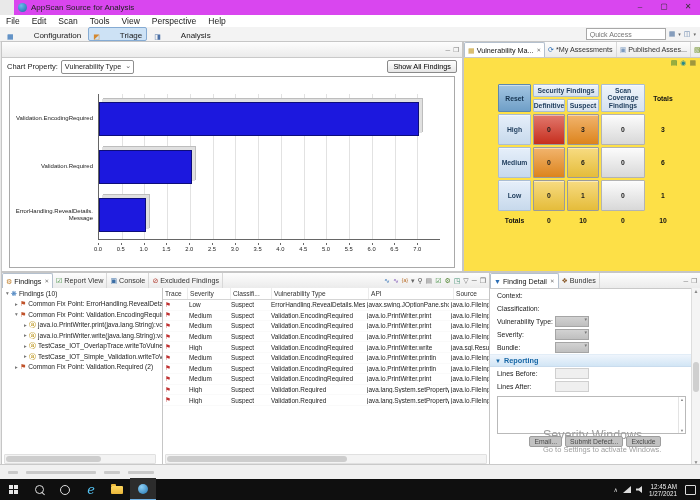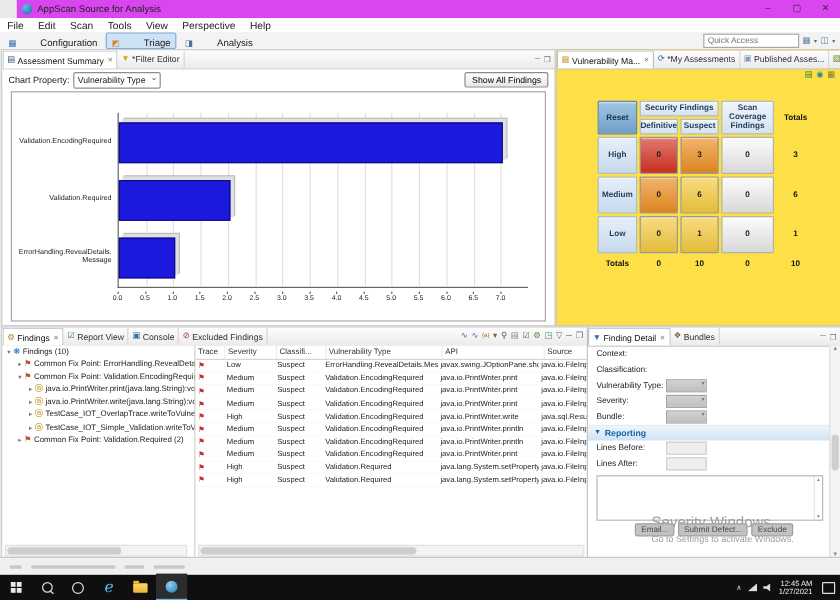--- a/index.html
+++ b/index.html
@@ -153,31 +153,20 @@
     <input id="quick-access" placeholder="Quick Access" style="">
     <span class="persp-icon">▦</span>
       <span class="caret">▾</span>
     <span class="persp-icon">◫</span>
       <span class="caret">▾</span>
   </span>
 </div>
 
 <div id="left-view" class="view">
   <div class="tabbar">
-    <span id="left-tabs" style="display:flex">
-        <div class="etab sel">
-          <span class="gicon" style="color: rgb(52, 83, 122);">▤</span>
-          <span class="tlabel">Assessment Summary</span>
-          <span class="tclose">✕</span>
-        </div>
-        <div class="etab">
-          <span class="gicon" style="color: rgb(224, 168, 0);">▼</span>
-          <span class="tlabel">*Filter Editor</span>
-        </div>
-      </span>
     <span class="tabbar-icons">
       <span>─</span>
       <span>❐</span>
     </span>
   </div>
   <div id="prop-row">
     <span id="prop-label">Chart Property:</span>
     <span class="dropdown">Vulnerability Type</span>
     <button id="show-all-btn">Show All Findings</button>
   </div>

